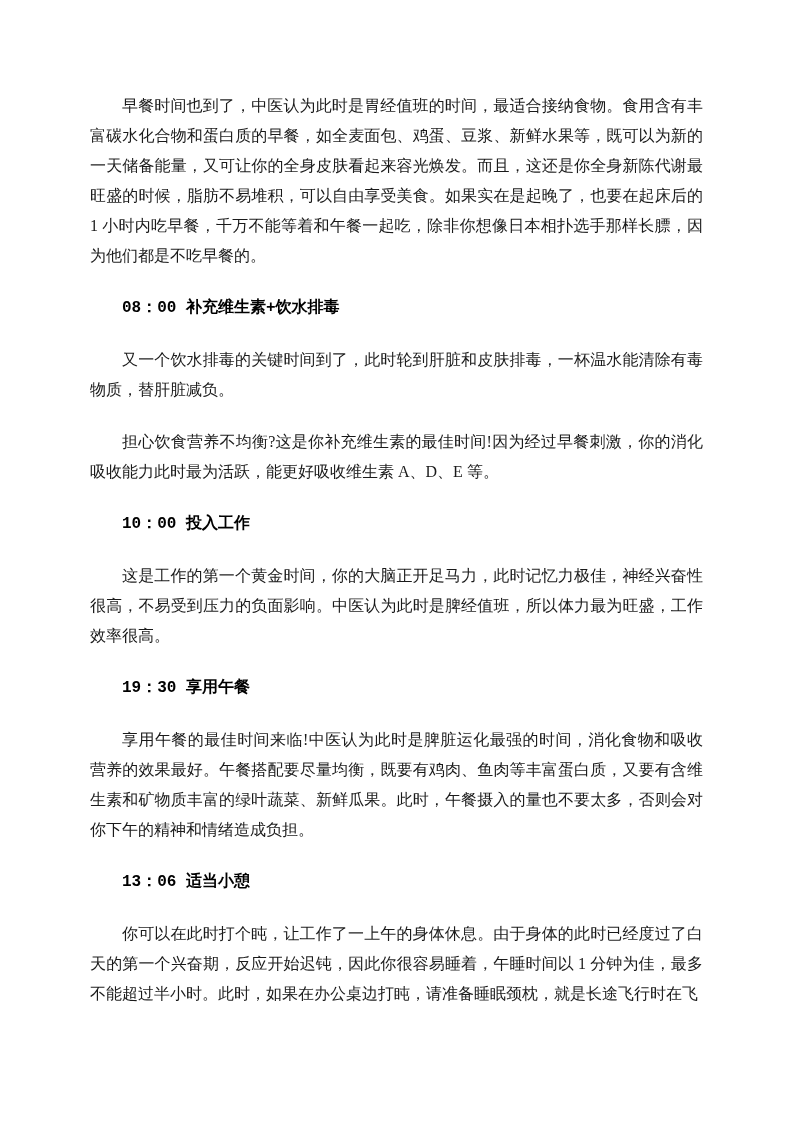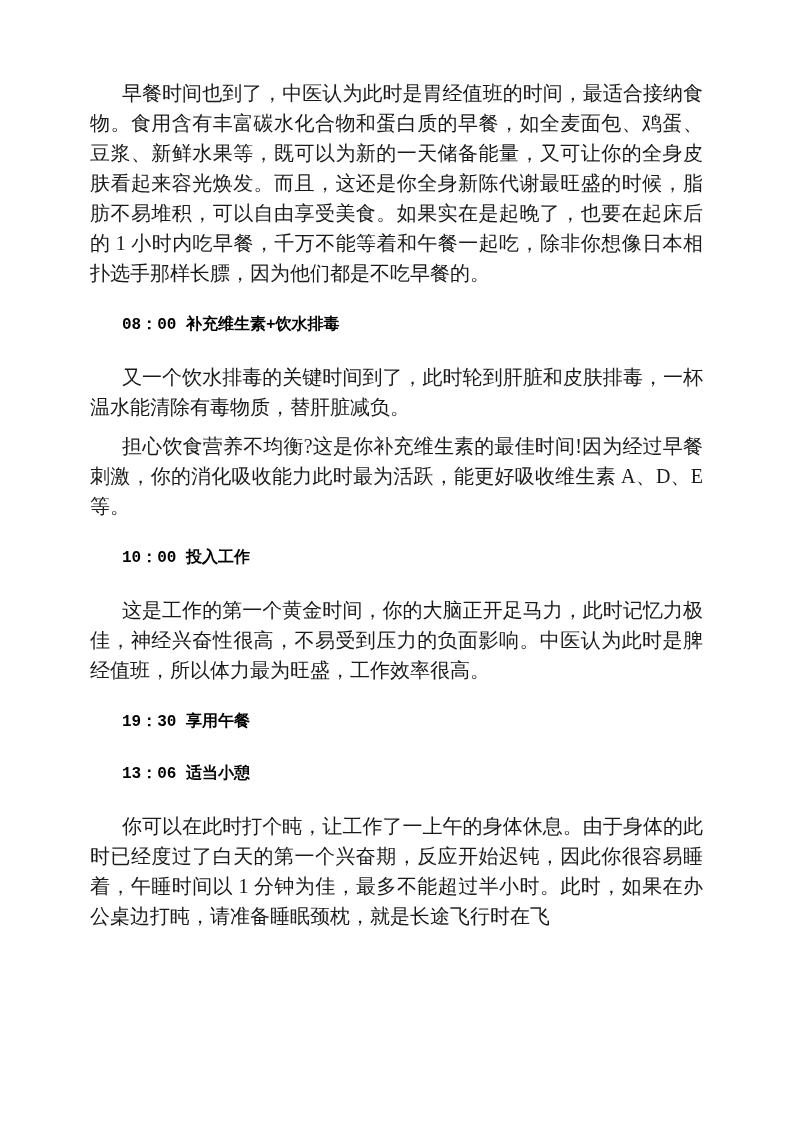--- a/index.html
+++ b/index.html
@@ -14,24 +14,24 @@
     font-family: "Liberation Serif", "DejaVu Serif", serif;
   }
   .doc-page {
     box-sizing: border-box;
     width: 793px;
     height: 1122px;
     background: #ffffff;
     padding: 69px 90px 0 90px;
   }
   .doc-paragraph {
-    font-size: 20px;
+    font-size: 16px;
     line-height: 30px;
     color: #1a1a1a;
-    margin: 9px 0;
+    margin: 22px 0;
     text-indent: 32px;
     text-align: justify;
     text-justify: inter-ideograph;
     word-break: break-all;
   }
   .doc-heading {
     font-size: 16px;
     line-height: 30px;
     font-weight: bold;
     color: #000000;
@@ -45,15 +45,16 @@
 <body>
 
 <div class="doc-page">
   <p class="doc-paragraph">早餐时间也到了，中医认为此时是胃经值班的时间，最适合接纳食物。食用含有丰富碳水化合物和蛋白质的早餐，如全麦面包、鸡蛋、豆浆、新鲜水果等，既可以为新的一天储备能量，又可让你的全身皮肤看起来容光焕发。而且，这还是你全身新陈代谢最旺盛的时候，脂肪不易堆积，可以自由享受美食。如果实在是起晚了，也要在起床后的 1 小时内吃早餐，千万不能等着和午餐一起吃，除非你想像日本相扑选手那样长膘，因为他们都是不吃早餐的。</p>
   <h2 class="doc-heading">08：00 补充维生素+饮水排毒</h2>
   <p class="doc-paragraph">又一个饮水排毒的关键时间到了，此时轮到肝脏和皮肤排毒，一杯温水能清除有毒物质，替肝脏减负。</p>
   <p class="doc-paragraph">担心饮食营养不均衡?这是你补充维生素的最佳时间!因为经过早餐刺激，你的消化吸收能力此时最为活跃，能更好吸收维生素 A、D、E 等。</p>
   <h2 class="doc-heading">10：00 投入工作</h2>
   <p class="doc-paragraph">这是工作的第一个黄金时间，你的大脑正开足马力，此时记忆力极佳，神经兴奋性很高，不易受到压力的负面影响。中医认为此时是脾经值班，所以体力最为旺盛，工作效率很高。</p>
   <h2 class="doc-heading">19：30 享用午餐</h2>
+  <p class="doc-paragraph">享用午餐的最佳时间来临!中医认为此时是脾脏运化最强的时间，消化食物和吸收营养的效果最好。午餐搭配要尽量均衡，既要有鸡肉、鱼肉等丰富蛋白质，又要有含维生素和矿物质丰富的绿叶蔬菜、新鲜瓜果。此时，午餐摄入的量也不要太多，否则会对你下午的精神和情绪造成负担。</p>
   <h2 class="doc-heading">13：06 适当小憩</h2>
   <p class="doc-paragraph">你可以在此时打个盹，让工作了一上午的身体休息。由于身体的此时已经度过了白天的第一个兴奋期，反应开始迟钝，因此你很容易睡着，午睡时间以 1 分钟为佳，最多不能超过半小时。此时，如果在办公桌边打盹，请准备睡眠颈枕，就是长途飞行时在飞</p>
 </div>
 
 </body></html>

